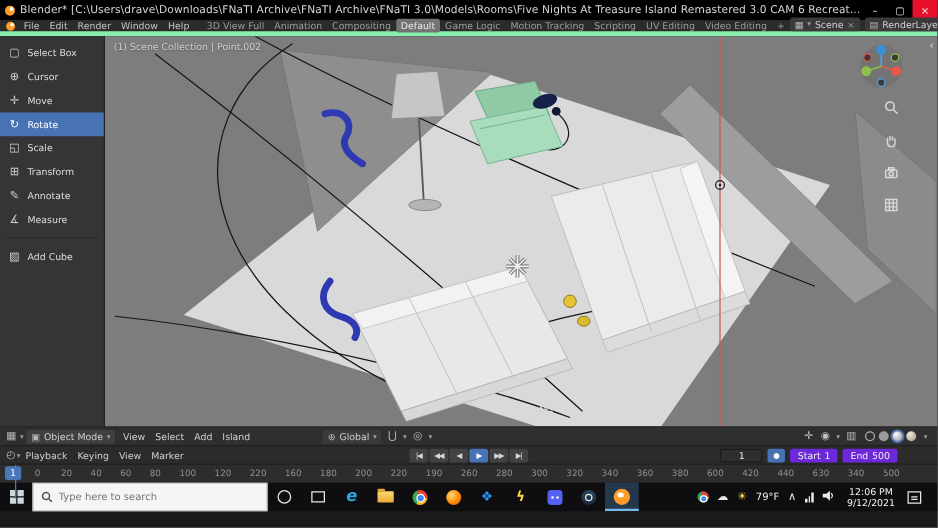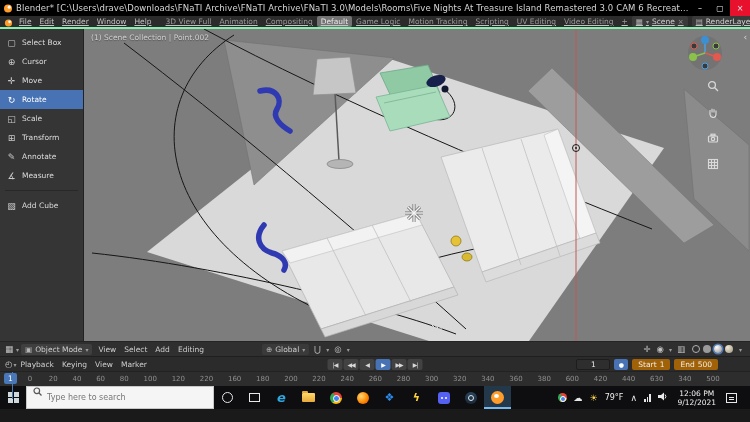--- a/index.html
+++ b/index.html
@@ -9,21 +9,21 @@
 
   
   .titlebar{height:16px;background:#000;display:flex;align-items:center;color:#d6d6d6;font-size:8.5px;flex:none;}
   .tb-logo{width:16px;display:flex;justify-content:center;align-items:center;}
   .tb-title{white-space:nowrap;overflow:hidden;text-overflow:ellipsis;flex:1;letter-spacing:.1px;}
   .win-btns{display:flex;height:16px;flex:none;}
   .win-btn{width:20px;display:flex;align-items:center;justify-content:center;color:#e6e6e6;font-size:8px;}
   .win-btn.close{background:#e8112d;}
 
   
-  .menubar{height:13px;background:#2b2b2b;border-bottom:2px solid #86efac;display:flex;align-items:flex-end;font-size:7.5px;color:#c3c3c3;flex:none;padding:0 2px;text-decoration:underline;}
+  .menubar{height:13px;background:#2b2b2b;border-bottom:4px solid #86efac;display:flex;align-items:flex-end;font-size:7.5px;color:#c3c3c3;flex:none;padding:0 2px;}
   .bl-logo{width:13px;display:flex;justify-content:center;flex:none;}
   .menus,.ws{display:flex;align-items:center;height:100%;}
   .menu-item{padding:0 4px;cursor:default;}
   .ws{margin-left:6px;}
   .ws-tab{padding:0 4px;height:11px;line-height:11px;border-radius:2px;color:#9b9b9b;white-space:nowrap;}
   .ws-tab.active{background:#737373;color:#e8e8e8;}
   .mb-right{margin-left:auto;display:flex;align-items:center;gap:4px;padding-right:3px;}
   .chip{display:inline-flex;align-items:center;gap:3px;background:#3a3a3a;border-radius:2px;height:11px;padding:0 4px;color:#cfcfcf;white-space:nowrap;}
   .chip .x{color:#9a9a9a;font-size:7px;}
   .mini-ic{font-size:7.5px;color:#b5b5b5;}
@@ -61,38 +61,38 @@
   .ball.b3{background:radial-gradient(circle at 35% 30%,#fdfdfd,#8c8c8c);box-shadow:0 0 0 1.5px #4e7cc0;}
   .ball.b4{background:radial-gradient(circle at 35% 30%,#efe8d6,#9d9480);}
 
   
   .tl-menu{height:15px;background:#2b2b2b;border-top:1px solid #1f1f1f;display:flex;align-items:center;font-size:7.5px;color:#cfcfcf;flex:none;padding:0 4px;position:relative;}
   .tl-menus{display:flex;align-items:center;}
   .transport{position:absolute;left:50%;transform:translateX(-50%);display:flex;gap:1px;}
   .tbtn{min-width:15px;height:11px;background:#424242;border-radius:2px;display:flex;align-items:center;justify-content:center;font-size:6px;color:#d8d8d8;padding:0 2px;letter-spacing:-1px;}
   .tbtn.active{background:#4772b3;color:#fff;}
   .tl-fields{margin-left:auto;display:flex;align-items:center;gap:4px;padding-right:28px;}
-  .fchip{background:#a16207;border-radius:2px;height:11px;display:flex;align-items:center;gap:3px;padding:0 6px;font-size:7.5px;color:#ededed;}
+  .fchip{background:#6d28d9;border-radius:2px;height:11px;display:flex;align-items:center;gap:3px;padding:0 6px;font-size:7.5px;color:#ededed;}
   .fchip.frame{background:#2e2e2e;border:1px solid #1d1d1d;min-width:34px;justify-content:center;}
   .keybtn{width:14px;height:11px;background:#4772b3;border-radius:2px;color:#fff;font-size:6px;display:flex;align-items:center;justify-content:center;}
 
   .tl-body{position:relative;flex:none;}
   .ruler{height:15px;background:#2d2d2d;border-top:1px solid #222;display:flex;align-items:center;justify-content:space-between;padding:0 30px 0 26px;font-size:7px;color:#8f8f8f;}
   .tick{min-width:8px;text-align:center;}
   .tl-empty{height:13px;background:#1f1f1f;display:flex;align-items:center;justify-content:flex-end;padding-right:4px;}
   .version{font-size:7.5px;color:#8a8a8a;}
   .playline{position:absolute;left:12px;top:1px;width:1px;height:27px;background:#4878b8;}
   .playhead{position:absolute;left:4px;top:2px;background:#4878b8;border-radius:2px;color:#fff;font-size:7.5px;padding:0 4px;height:11px;line-height:11px;}
 
   
   .taskbar{height:23px;background:#0e0e10;display:flex;align-items:stretch;flex:none;color:#eee;}
   .start{width:26px;display:flex;align-items:center;justify-content:center;flex:none;}
   .winlogo{display:grid;grid-template-columns:5px 5px;grid-template-rows:5px 5px;gap:1px;}
   .winlogo span{background:#cfd8dc;}
-  .search{width:188px;background:#f5f5f5;border:1px solid #c8c8c8;display:flex;gap:5px;padding:0 6px;flex:none;}
+  .search{width:188px;background:#f5f5f5;border:1px solid #c8c8c8;display:flex;align-items:center;gap:5px;padding:0 6px;flex:none;}
   .search input{border:0;outline:0;background:transparent;font-size:8px;color:#555;width:150px;font-family:inherit;}
   .tb-apps{display:flex;align-items:stretch;}
   .tb-ico{width:27px;display:flex;align-items:center;justify-content:center;position:relative;}
   .tb-ico.active{background:#23384a;box-shadow:inset 0 -2px 0 #76b9ed;}
   .ico-cortana{width:11px;height:11px;border:1.5px solid #e8e8e8;border-radius:50%;}
   .ico-task{width:11px;height:9px;border:1px solid #e8e8e8;}
   .ico-edge{font-size:13px;font-weight:bold;color:#2fa8e0;font-style:italic;}
   .ico-folder{width:13px;height:9px;background:linear-gradient(#ffd96a,#e8a93a);border-radius:1px;position:relative;}
   .ico-folder::before{content:"";position:absolute;top:-2px;left:0;width:6px;height:2px;background:#e8a93a;border-radius:1px 1px 0 0;}
   .ico-chrome{width:12px;height:12px;border-radius:50%;background:conic-gradient(from -30deg,#ea4335 0 120deg,#fbbc05 0 240deg,#34a853 0 360deg);position:relative;}
@@ -376,21 +376,21 @@
     <span class="chip mode-chip">
       <span class="mini-ic">▣</span>
       <span>Object Mode</span>
       <span class="caret">▾</span>
     </span>
     <div class="menus">
 
     <span class="vh-menu">View</span>
         <span class="vh-menu">Select</span>
         <span class="vh-menu">Add</span>
-        <span class="vh-menu">Editing</span>
+        <span class="vh-menu">Island</span>
       </div>
     <div class="vh-center">
       <span class="chip">
         <span class="mini-ic">⊕</span>
         <span>Global</span>
         <span class="caret">▾</span>
       </span>
       <span class="hic">⋃</span>
       <span class="caret">▾</span>
       <span class="hic">◎</span>
@@ -452,21 +452,21 @@
         <span class="tick">40</span>
         <span class="tick">60</span>
         <span class="tick">80</span>
         <span class="tick">100</span>
         <span class="tick">120</span>
         <span class="tick">220</span>
         <span class="tick">160</span>
         <span class="tick">180</span>
         <span class="tick">200</span>
         <span class="tick">220</span>
-        <span class="tick">240</span>
+        <span class="tick">190</span>
         <span class="tick">260</span>
         <span class="tick">280</span>
         <span class="tick">300</span>
         <span class="tick">320</span>
         <span class="tick">340</span>
         <span class="tick">360</span>
         <span class="tick">380</span>
         <span class="tick">600</span>
         <span class="tick">420</span>
         <span class="tick">440</span>

